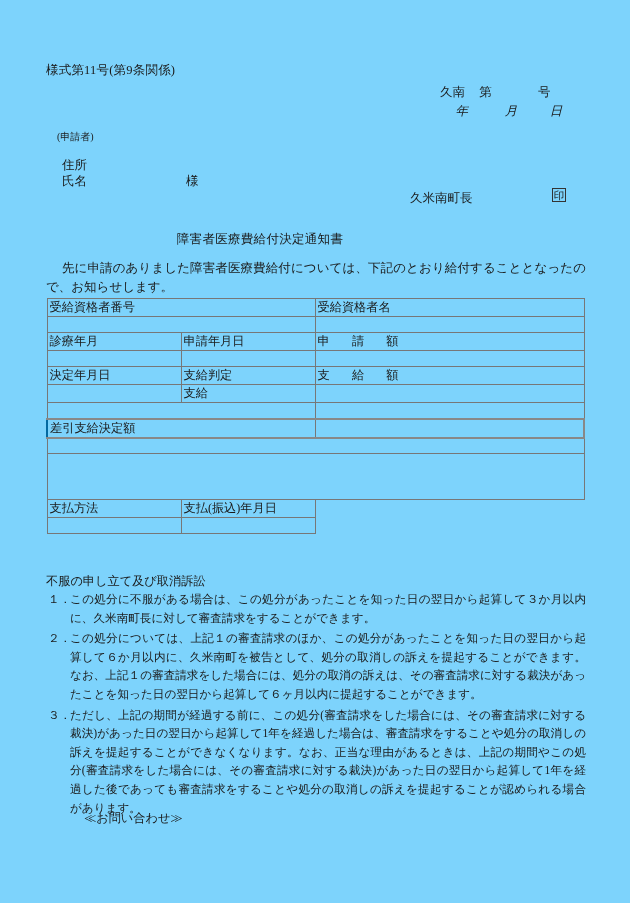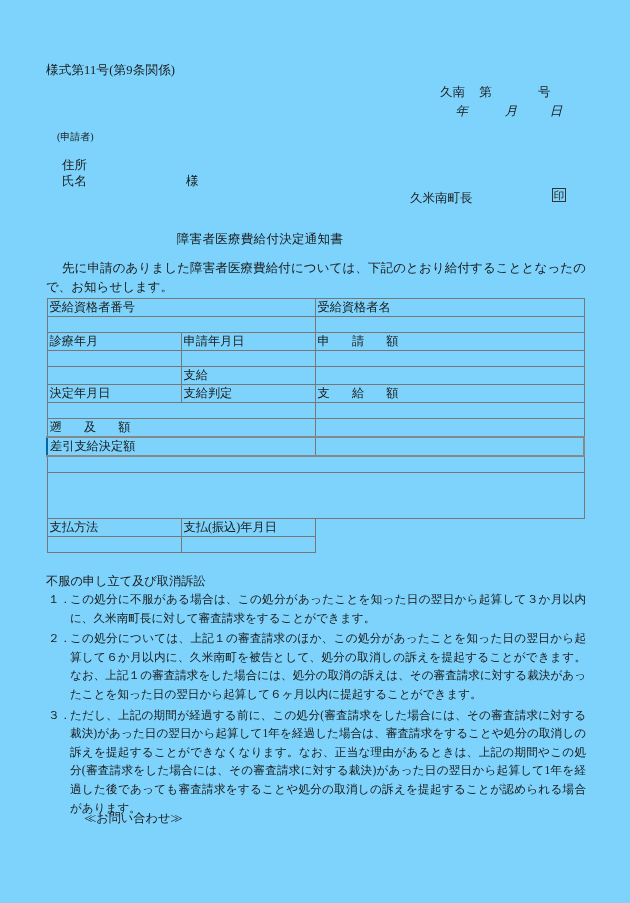--- a/index.html
+++ b/index.html
@@ -244,39 +244,35 @@
         <td>申請年月日</td>
         <td class="sp2">申　請　額</td>
       </tr>
       <tr>
         <td class="blank"></td>
         <td class="blank"></td>
         <td class="blank"></td>
       </tr>
 
       <tr>
-        <td class="blank"></td>
-        <td>支給</td>
-        <td class="blank"></td>
-      </tr>
-      <tr>
         <td>決定年月日</td>
         <td>支給判定</td>
         <td class="sp2">支　給　額</td>
       </tr>
+      <tr>
+        <td class="blank"></td>
+        <td>支給</td>
+        <td class="blank"></td>
+      </tr>
 
       <tr>
         <td colspan="2" class="blank"></td>
         <td class="blank"></td>
       </tr>
 
-      <tr>
-        <td colspan="2" class="sp2">遡　及　額</td>
-        <td class="blank"></td>
-      </tr>
 
       <tr class="row-emph">
         <td colspan="2" class="first">差引支給決定額</td>
         <td class="last"></td>
       </tr>
 
       <tr>
         <td colspan="3" class="blank"></td>
       </tr>
       <tr>

